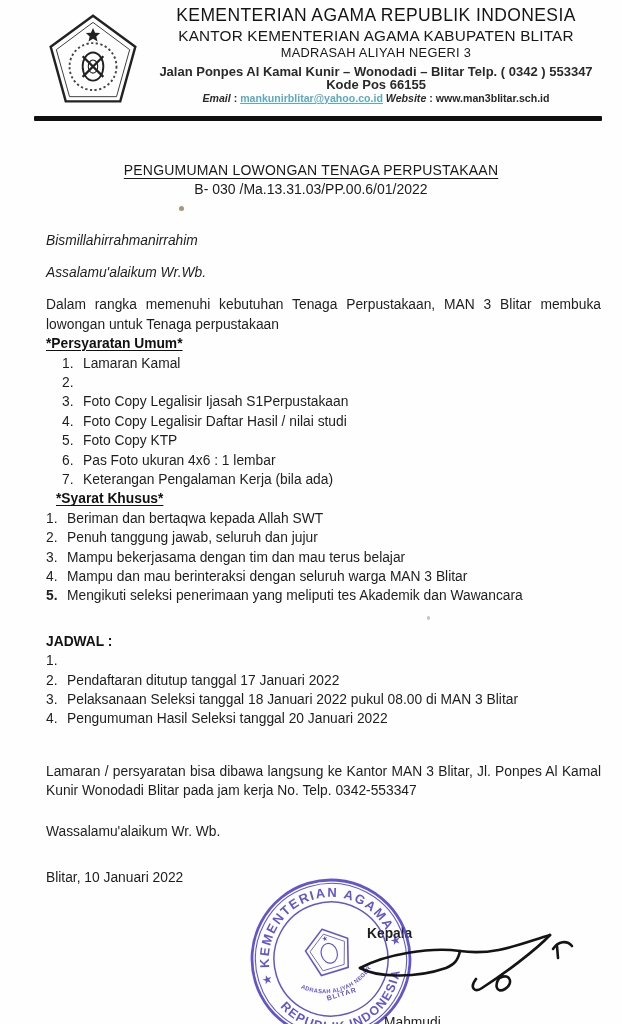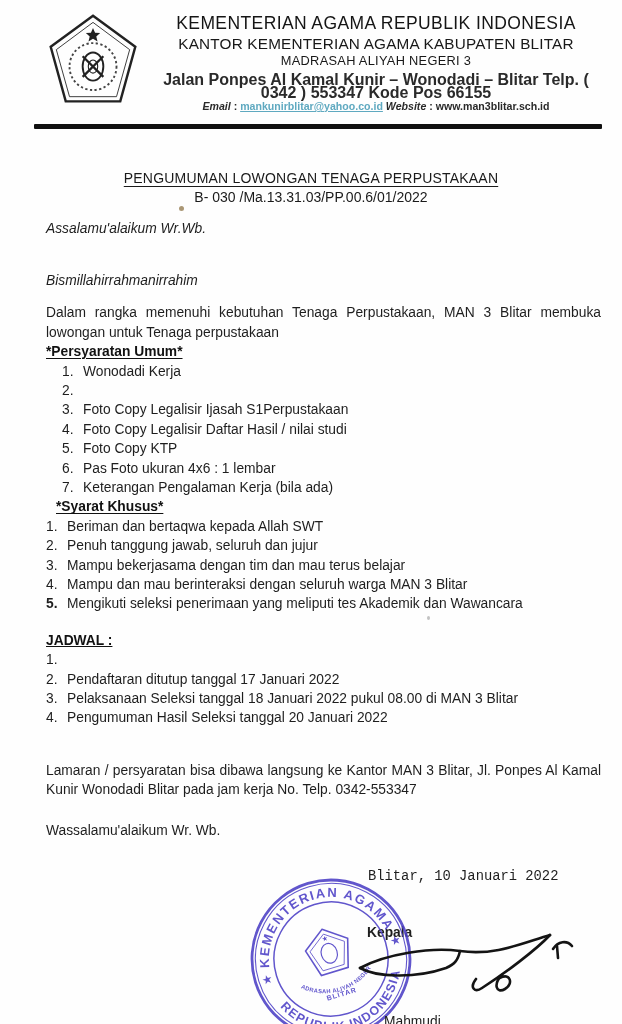--- a/index.html
+++ b/index.html
@@ -6,27 +6,27 @@
   .page{
     position:relative;
     width:622px;height:1024px;
     background:#fefefe;
     overflow:hidden;
     font-family:"Liberation Sans", sans-serif;
     color:#1e1e1e;
     margin:0 auto;
   }
   
-  .letterhead{position:relative;padding-top:13px;}
+  .letterhead{position:relative;padding-top:5px;}
   .logo{position:absolute;left:46px;top:13px;width:94px;height:94px;}
   .head-text{margin-left:150px;width:452px;text-align:center;}
   .h1{font-size:17.5px;line-height:21px;letter-spacing:.4px;color:#151515;}
   .h2{font-size:15.3px;line-height:19px;letter-spacing:.2px;color:#181818;}
   .h3{font-size:12.8px;line-height:16px;letter-spacing:.3px;color:#181818;}
-  .addr{font-size:16px;line-height:13px;margin-top:4px;font-weight:700;color:#2a2a2a;}
+  .addr{font-size:13px;line-height:13px;margin-top:4px;font-weight:700;color:#2a2a2a;}
   .contact{font-size:10.6px;line-height:13px;margin-top:1px;font-weight:700;color:#2a2a2a;}
   .contact .lbl{font-style:italic;font-weight:700;}
   .contact .link{color:#5fa9c0;text-decoration:underline;font-weight:600;text-align:right;}
   .divider{margin:11px 20px 0 34px;height:4.5px;background:#101010;border-radius:1px;}
   
   .title-block{margin-top:40px;text-align:center;font-size:14px;line-height:18px;color:#1a1a1a;}
   .title-heading{text-decoration:underline;text-underline-offset:3px;letter-spacing:.2px;}
   .title-number{margin-top:1px;}
   
   .content{padding:0 21px 0 46px;font-size:13.8px;line-height:19.4px;}
@@ -34,24 +34,24 @@
   .bismillah{margin-top:33px;}
   .salam-open{margin-top:13px;}
   .intro{margin-top:13px;text-align:justify;}
   .sec-heading{font-weight:700;text-decoration:underline;text-underline-offset:2px;color:#111;}
   .sec-heading.indent{margin-left:10px;}
   .list{margin:0;}
   .list .row{display:flex;}
   .list-umum{margin-left:16px;}
   .list .num{width:21px;flex-shrink:0;}
   .list-syarat .row:last-child .num{font-weight:700;}
-  .jadwal-heading{font-weight:700;margin-top:17px;color:#111;text-decoration:underline;}
+  .jadwal-heading{font-weight:700;margin-top:26px;color:#111;}
   .closing{margin-top:33px;text-align:justify;}
   .salam-close{margin-top:21px;}
-  .place-date{margin-top:27px;margin-left:322px;font-family:Liberation Mono, monospace;}
+  .place-date{margin-top:27px;}
   .kepala{margin-top:37px;margin-left:321px;font-weight:bold;}
   .mahmudi{margin-top:69px;margin-left:338px;position:relative;z-index:3;}
   
   .stamp{position:absolute;left:248px;top:876px;width:166px;height:166px;z-index:2;
          transform:rotate(-17deg);opacity:.88;}
   .signature{position:absolute;left:352px;top:922px;width:244px;height:88px;z-index:4;}
   .speck{position:absolute;border-radius:50%;}
   .speck1{left:179px;top:206px;width:5px;height:5px;background:#8d7447;opacity:.75;}
   .speck2{left:427px;top:616px;width:3px;height:4px;background:#9a9a9a;opacity:.6;}
 </style>
@@ -83,29 +83,29 @@
   </div>
 
   <div class="divider"></div>
 
   <div class="title-block">
     <div class="title-heading">PENGUMUMAN LOWONGAN TENAGA PERPUSTAKAAN</div>
     <div class="title-number">B- 030 /Ma.13.31.03/PP.00.6/01/2022</div>
   </div>
 
   <div class="content">
+    <div class="italic bismillah">Bismillahirrahmanirrahim</div>
     <div class="italic salam-open">Assalamu'alaikum Wr.Wb.</div>
-    <div class="italic bismillah">Bismillahirrahmanirrahim</div>
     <div class="intro">Dalam rangka memenuhi kebutuhan Tenaga Perpustakaan, MAN 3 Blitar membuka lowongan untuk Tenaga perpustakaan</div>
 
     <div class="sec-heading">*Persyaratan Umum*</div>
     <div class="list list-umum">
       <div class="row">
           <span class="num">1.</span>
-          <span class="txt">Wonodadi Kerja</span>
+          <span class="txt">Lamaran Kamal</span>
         </div>
       <div class="row">
           <span class="num">2.</span>
         </div>
       <div class="row">
           <span class="num">3.</span>
           <span class="txt">Foto Copy Legalisir Ijasah S1Perpustakaan</span>
         </div>
       <div class="row">
           <span class="num">4.</span>

